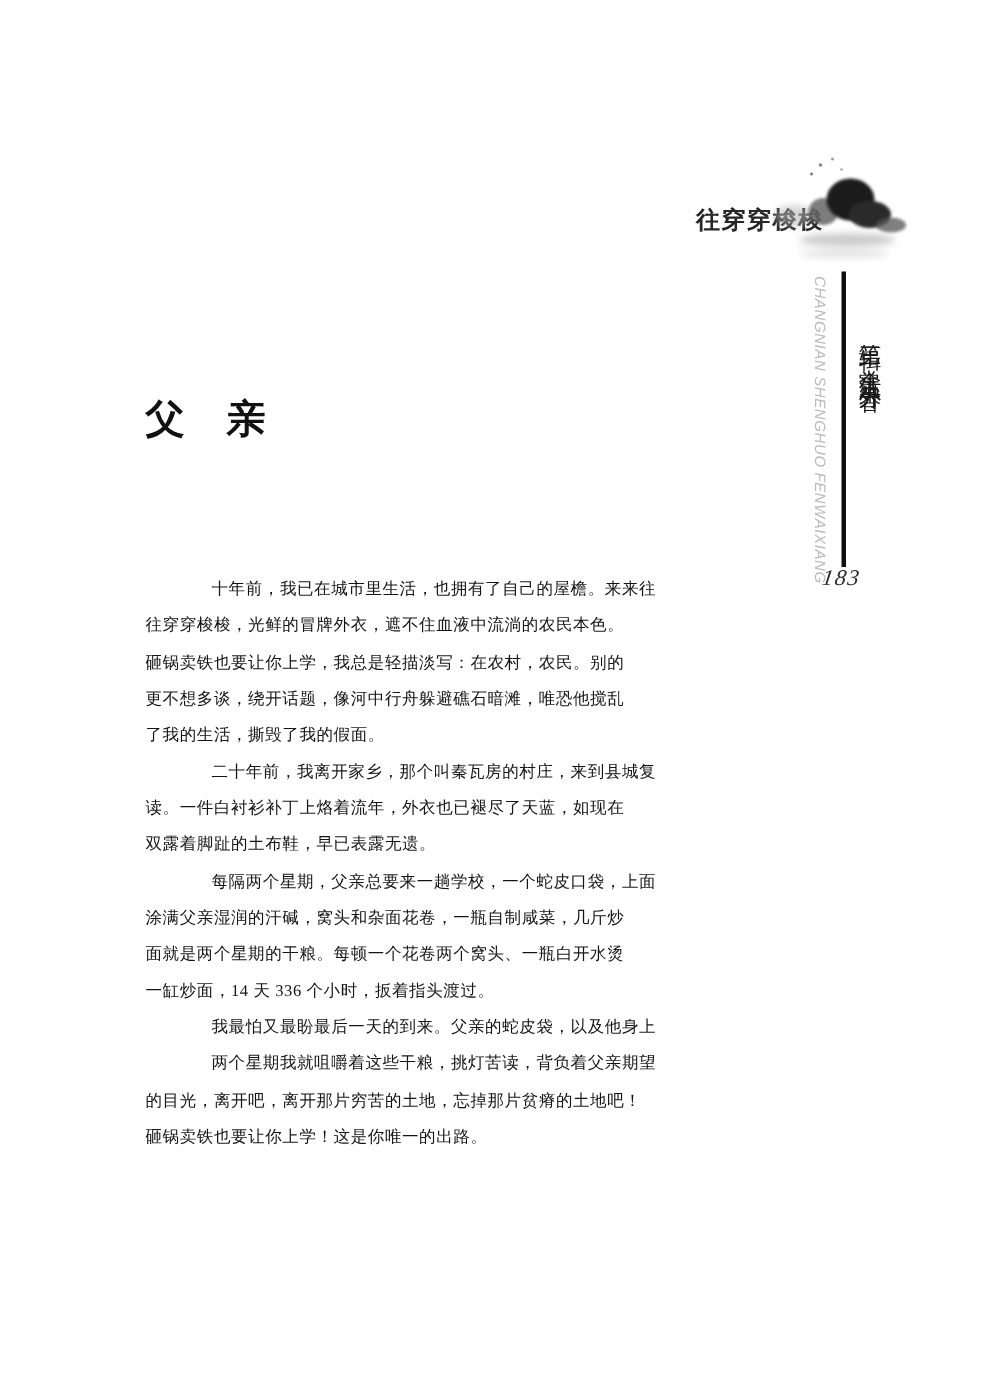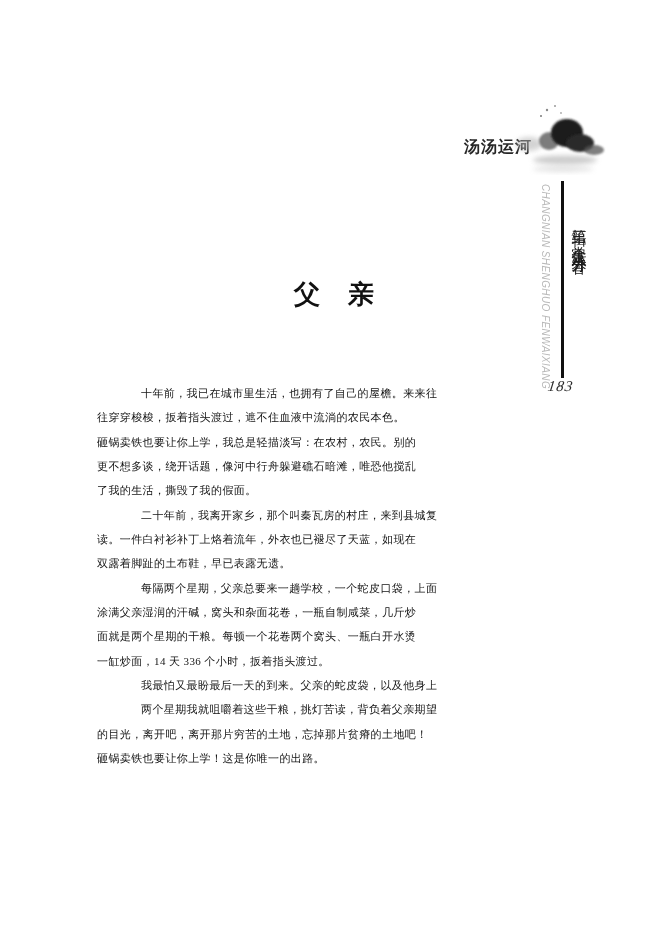--- a/index.html
+++ b/index.html
@@ -78,22 +78,21 @@
     color: #2b2b2b;
     letter-spacing: 1px;
   }
 
   
   .article-title {
     position: absolute;
     left: 97px;
     top: 262px;
     width: 445px;
-    margin: 15px;
-    text-align: center;
+    margin: 0;
     font-size: 26px;
     font-weight: 700;
     letter-spacing: 1px;
     color: #111111;
   }
   .article-body {
     position: absolute;
     left: 97px;
     top: 381px;
     width: 452px;
@@ -106,21 +105,21 @@
     white-space: nowrap;
     color: #141414;
   }
   .line.first { padding-left: 44px; }
 </style>
 </head>
 <body>
 
 <div class="page">
 
-  <div class="series-title">汤汤运河</div>
+  <div class="series-title">往穿穿梭梭</div>
 
   <svg class="ink-art" viewBox="0 0 115 75" xmlns="http://www.w3.org/2000/svg">
     <defs>
       <filter id="b1" x="-50%" y="-50%" width="200%" height="200%">
         <feGaussianBlur stdDeviation="1.2"></feGaussianBlur>
       </filter>
       <filter id="b2" x="-50%" y="-50%" width="200%" height="200%">
         <feGaussianBlur stdDeviation="2.6"></feGaussianBlur>
       </filter>
     </defs>
@@ -145,21 +144,21 @@
     <span>第三辑</span><span class="gap-lg">常念生活</span><span class="gap-sm">分外香</span>
   </div>
 
   <div class="page-number">183</div>
 
   <h1 class="article-title">父　亲</h1>
 
   <div class="article-body">
       <div class="para">
         <div class="line first">十年前，我已在城市里生活，也拥有了自己的屋檐。来来往</div>
-        <div class="line">往穿穿梭梭，扳着指头渡过，遮不住血液中流淌的农民本色。</div>
+        <div class="line">往穿穿梭梭，光鲜的冒牌外衣，遮不住血液中流淌的农民本色。</div>
         <div class="line">砸锅卖铁也要让你上学，我总是轻描淡写：在农村，农民。别的</div>
         <div class="line">更不想多谈，绕开话题，像河中行舟躲避礁石暗滩，唯恐他搅乱</div>
         <div class="line">了我的生活，撕毁了我的假面。</div>
       </div>
       <div class="para">
         <div class="line first">二十年前，我离开家乡，那个叫秦瓦房的村庄，来到县城复</div>
         <div class="line">读。一件白衬衫补丁上烙着流年，外衣也已褪尽了天蓝，如现在</div>
         <div class="line">双露着脚趾的土布鞋，早已表露无遗。</div>
       </div>
       <div class="para">

